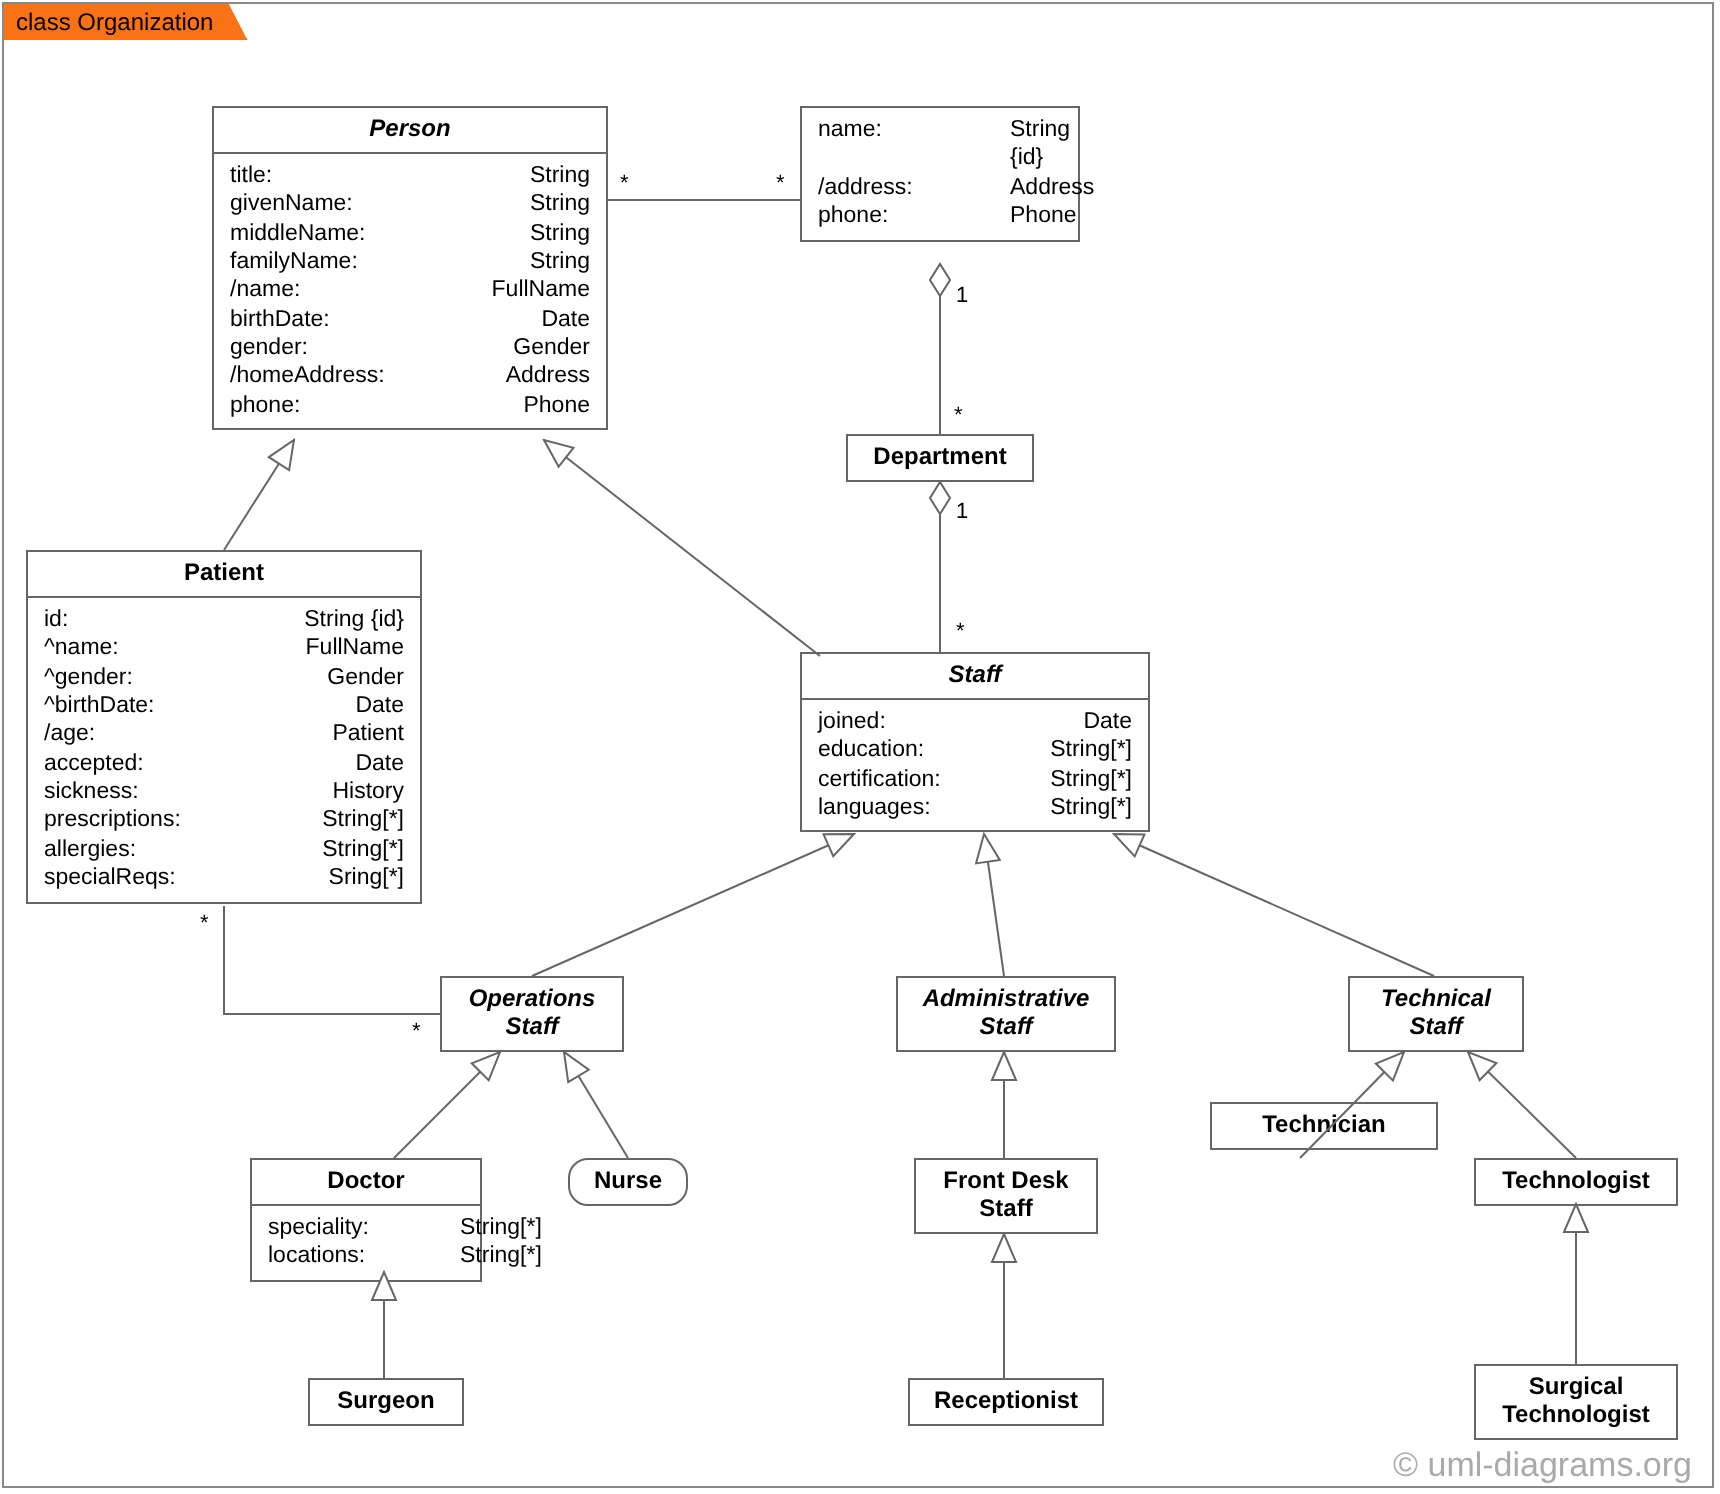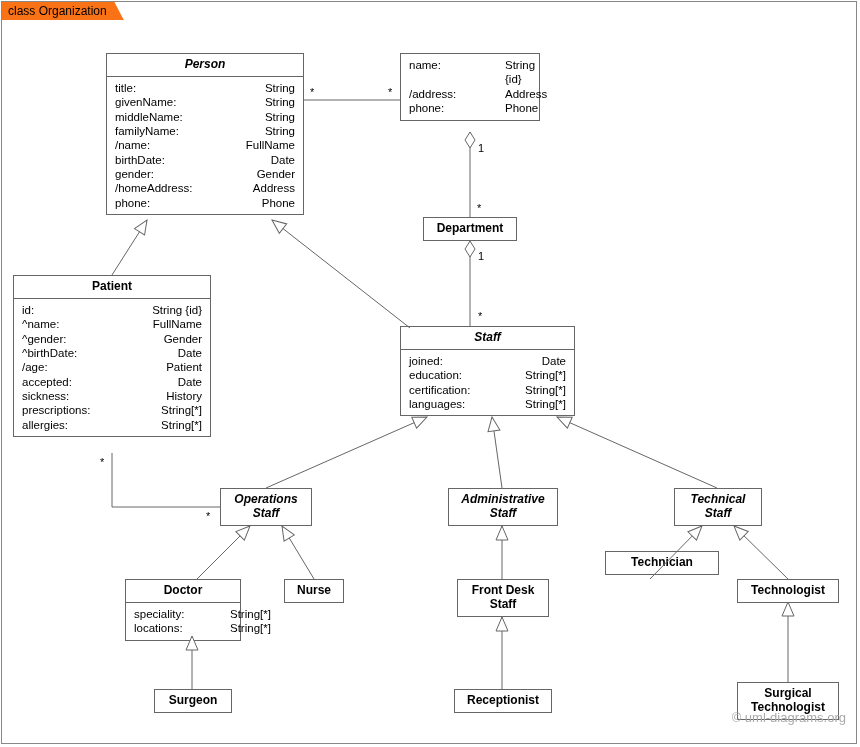--- a/index.html
+++ b/index.html
@@ -57,22 +57,22 @@
     pointer-events: none;
   }
   .mlabel {
     position: absolute;
     font-size: 11px;
     color: #000;
   }
   .watermark {
     position: absolute;
     right: 10px;
-    bottom: 18px;
-    font-size: 13px;
+    bottom: 0;
+    font-size: 17px;
     color: #aaa;
   }
 </style>
 </head>
 <body>
 
 <div class="frame">
   <div class="frame-tab">
     <span>class Organization</span>
   </div>
@@ -172,20 +172,24 @@
           <span>History</span>
         </div>
       <div class="attr-row">
           <span>prescriptions:</span>
           <span>String[*]</span>
         </div>
       <div class="attr-row">
           <span>allergies:</span>
           <span>String[*]</span>
         </div>
+      <div class="attr-row">
+          <span>specialReqs:</span>
+          <span>Sring[*]</span>
+        </div>
     </div>
   </div>
 
   <div class="class-box" style="left:398px; top:324px; width:175px;">
     <div class="class-title">Staff</div>
     <div class="class-body">
       <div class="attr-row">
           <span>joined:</span>
           <span>Date</span>
         </div>
@@ -226,21 +230,21 @@
           <span>speciality:</span>
           <span>String[*]</span>
         </div>
       <div class="attr-row">
           <span>locations:</span>
           <span>String[*]</span>
         </div>
     </div>
   </div>
 
-  <div class="class-box" style="left:282px; top:577px; width:60px;">
+  <div class="class-box" style="left:282px; top:577px; width:60px;border-radius:10px;">
     <div class="class-title roman" style="border-bottom:none">Nurse</div>
   </div>
 
   <div class="class-box" style="left:455px; top:577px; width:92px;">
     <div class="class-title roman" style="border-bottom:none">Front Desk
 Staff</div>
   </div>
 
   <div class="class-box" style="left:603px; top:549px; width:114px;">
     <div class="class-title roman" style="border-bottom:none">Technician</div>

